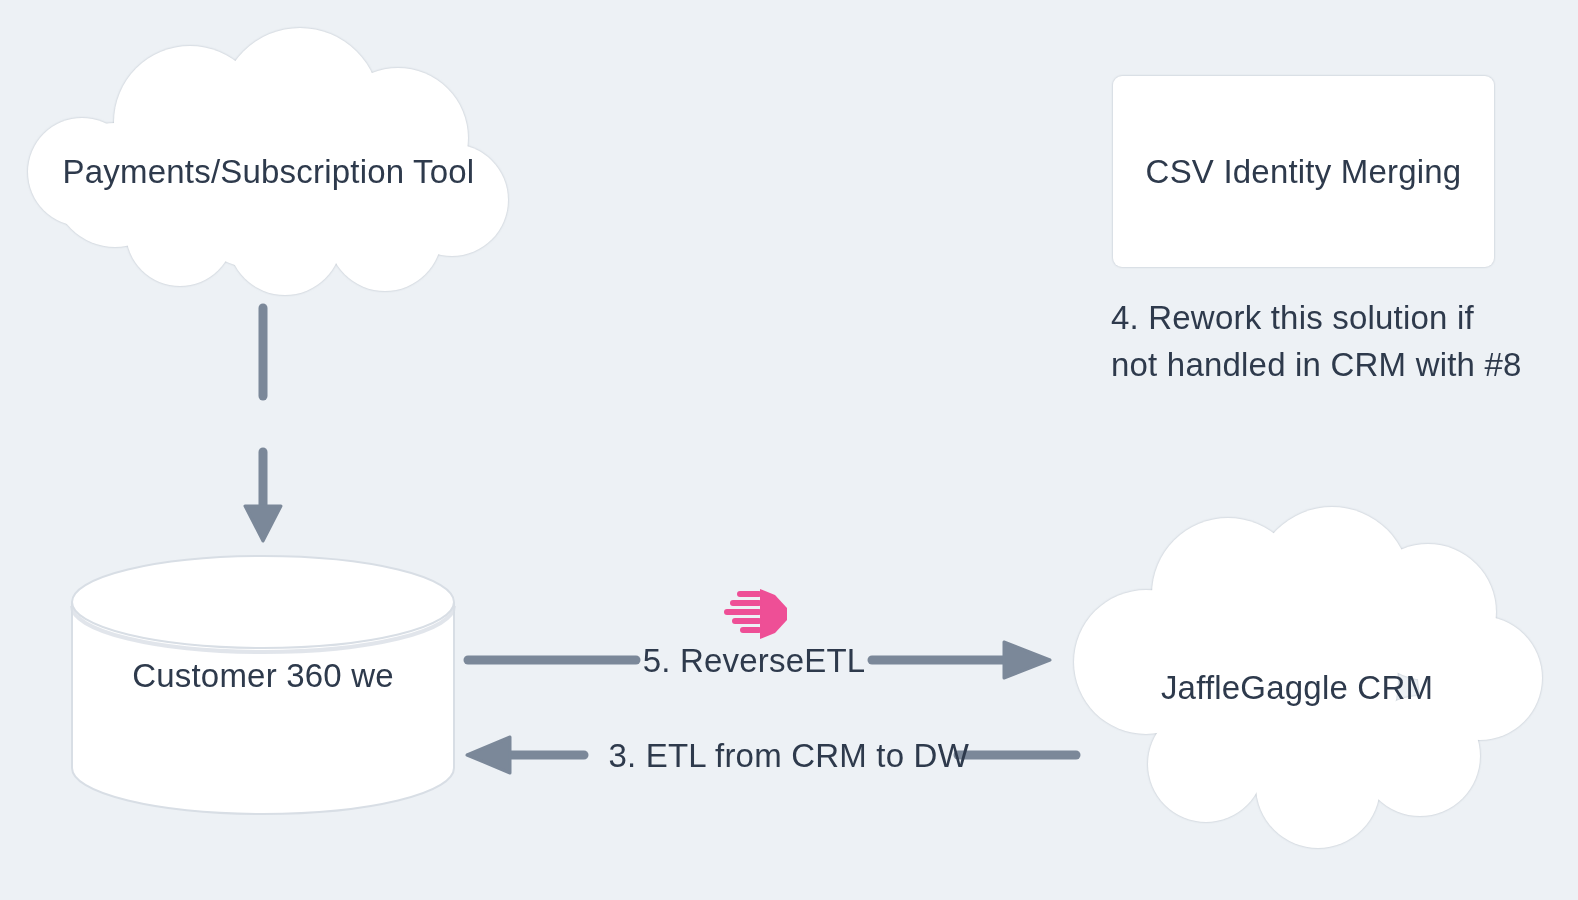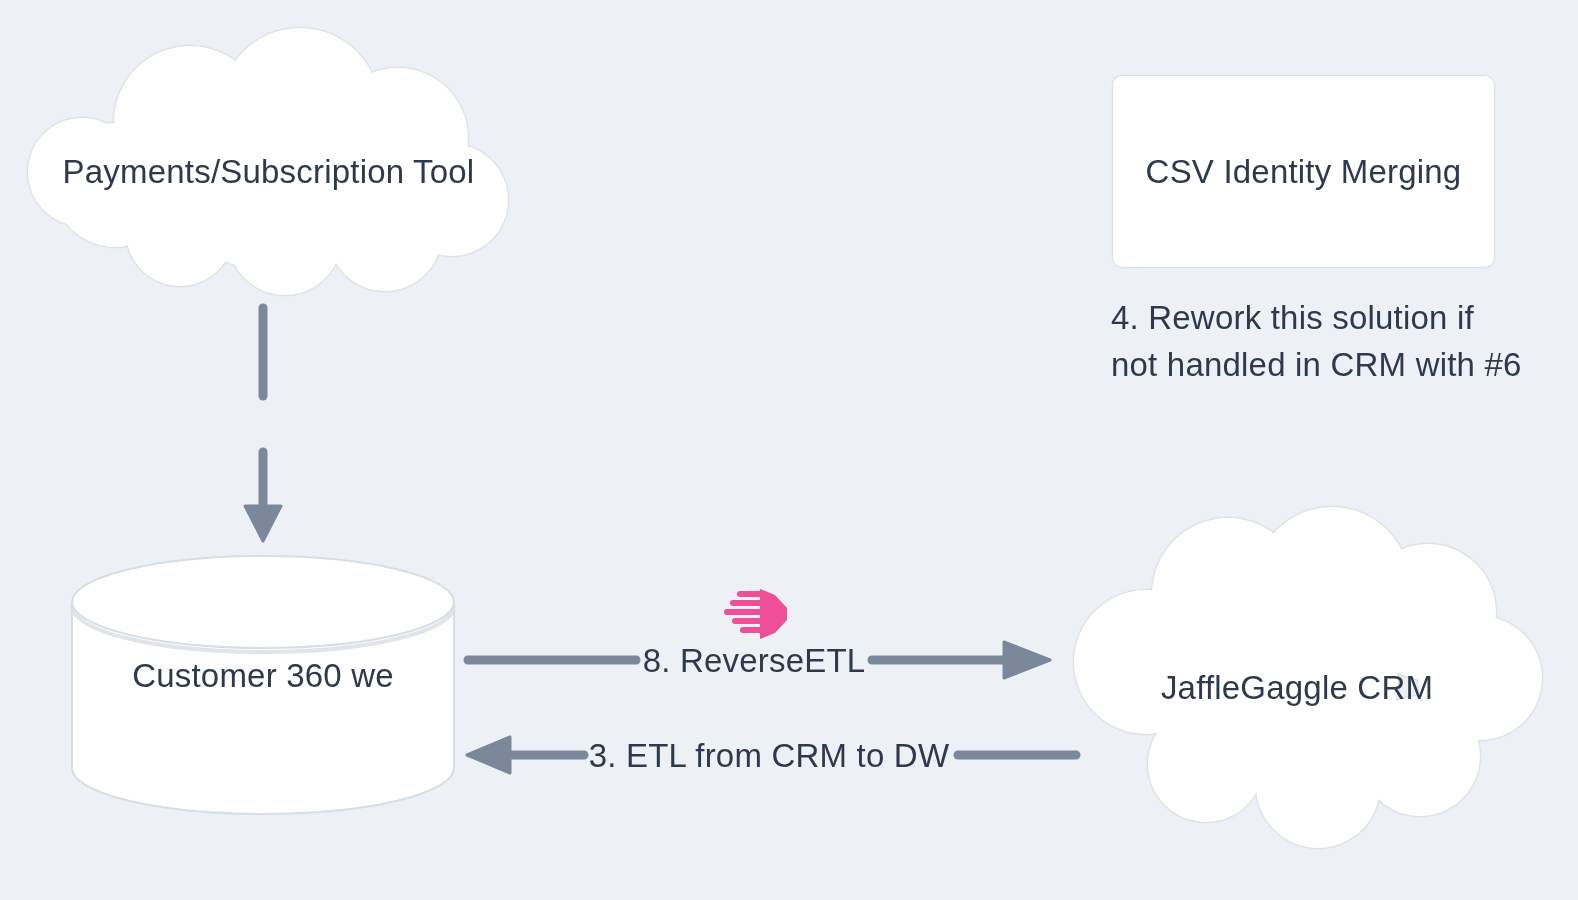--- a/index.html
+++ b/index.html
@@ -116,27 +116,27 @@
       <rect x="740" y="627" width="22" height="6" rx="3"></rect>
     </g>
   </svg>
 
   <div class="label center" style="left:20px; top:153px; width:497px;">Payments/Subscription Tool</div>
 
   <div class="label center" style="left:1113px; top:153px; width:381px;">CSV Identity Merging</div>
 
   <div class="label twoline" style="left:1090px; top:294px; width:450px;margin-left:21px;">
     <span class="line">4. Rework this solution if</span>
-    <span class="line">not handled in CRM with #6</span>
+    <span class="line">not handled in CRM with #8</span>
   </div>
 
 
-  <div class="label center" style="left:604px; top:642px; width:300px;">8. ReverseETL</div>
+  <div class="label center" style="left:604px; top:642px; width:300px;">5. ReverseETL</div>
 
-  <div class="label center" style="left:569px; top:737px; width:400px;">3. ETL from CRM to DW</div>
+  <div class="label center" style="left:569px; top:737px; width:400px;text-align:right;">3. ETL from CRM to DW</div>
 
   <div class="label center twoline" style="left:113px; top:652px; width:300px;">
     <span class="line">Customer 360 we</span>
   </div>
 
   <div class="label center" style="left:1147px; top:669px; width:300px;">JaffleGaggle CRM</div>
 
 </div>
 
 </body></html>

